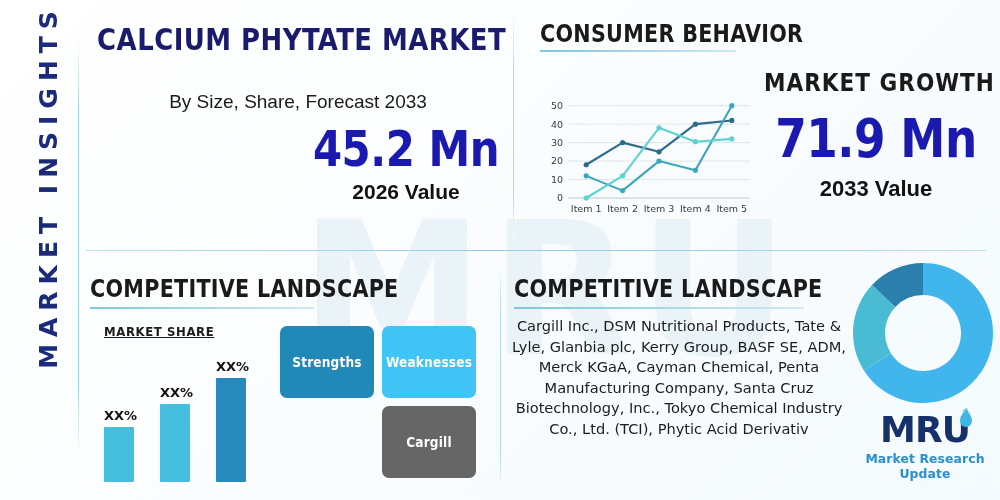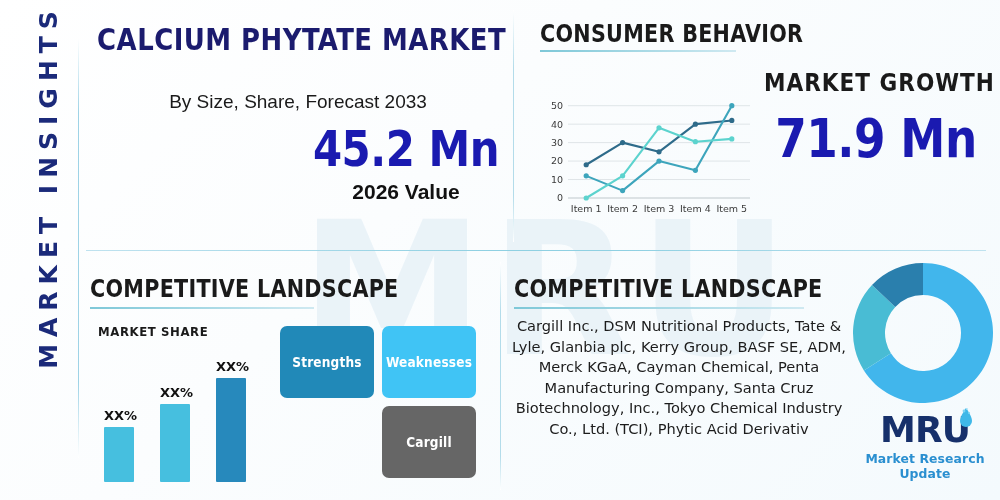--- a/index.html
+++ b/index.html
@@ -109,23 +109,23 @@
     position:absolute; left:238px; top:176px; width:248px; text-align:center;
     font-size:22px; font-weight:bold; color:#111111;
   }
   
   #linechart{ position:absolute; left:28px; top:96px; width:212px; height:122px; }
   
   #q-bl{ left:82px; top:250px; width:418px; height:250px; }
   #cl1-head{ position:absolute; left:8px; top:24px; }
   #cl1-ul{ left:8px; top:57px; width:224px; }
   #mshare-lbl{
-    position:absolute; left:16px; top:74px;
-    font-family:"DejaVu Sans Condensed","Liberation Sans Narrow","Liberation Sans", sans-serif;
-    font-size:13px; font-weight:bold; color:#1a1a1a; letter-spacing:.6px;
+    position:absolute; left:22px; top:74px;
+    font-family:"DejaVu Sans Condensed","Liberation Sans Narrow","Liberation Sans", sans-serif;
+    font-size:13px; font-weight:bold; color:#1a1a1a; letter-spacing:.6px;text-decoration:underline;
   }
   #barchart{ position:absolute; left:14px; top:80px; width:178px; height:152px; }
   .bar-col{ position:absolute; bottom:0; text-align:center; }
   .bar-val{
     font-size:13px; font-weight:bold; color:#111; margin-bottom:4px;
     font-family:"DejaVu Sans", sans-serif;
   }
   .bar-rect{ width:100%; border-radius:1px; }
   
   #swot{ position:absolute; left:198px; top:76px; width:196px; height:152px; }
@@ -226,20 +226,21 @@
           <circle cx="189.80" cy="42.92" r="2.6" fill="#5cd3ce"></circle>
           <text x="44.2" y="116" text-anchor="middle" font-size="9.5" font-family="&quot;DejaVu Sans&quot;, sans-serif" fill="#3b3b3b">Item 1</text>
           <text x="80.6" y="116" text-anchor="middle" font-size="9.5" font-family="&quot;DejaVu Sans&quot;, sans-serif" fill="#3b3b3b">Item 2</text>
           <text x="117" y="116" text-anchor="middle" font-size="9.5" font-family="&quot;DejaVu Sans&quot;, sans-serif" fill="#3b3b3b">Item 3</text>
           <text x="153.4" y="116" text-anchor="middle" font-size="9.5" font-family="&quot;DejaVu Sans&quot;, sans-serif" fill="#3b3b3b">Item 4</text>
           <text x="189.8" y="116" text-anchor="middle" font-size="9.5" font-family="&quot;DejaVu Sans&quot;, sans-serif" fill="#3b3b3b">Item 5</text>
         </svg></div>
 
     <div id="mg-head">MARKET GROWTH</div>
     <div id="mg-value">71.9 Mn</div>
+    <div id="mg-label">2033 Value</div>
   </div>
 
   <div class="q" id="q-bl">
     <div class="sec-head" id="cl1-head">COMPETITIVE LANDSCAPE</div>
     <div class="sec-underline" id="cl1-ul"></div>
     <div id="mshare-lbl">MARKET SHARE</div>
     <div id="barchart">
         <div class="bar-col" style="left: 8px; width: 30px;">
           <div class="bar-val">XX%</div>
           <div class="bar-rect" style="height: 55px; background: rgb(70, 191, 223);"></div>

